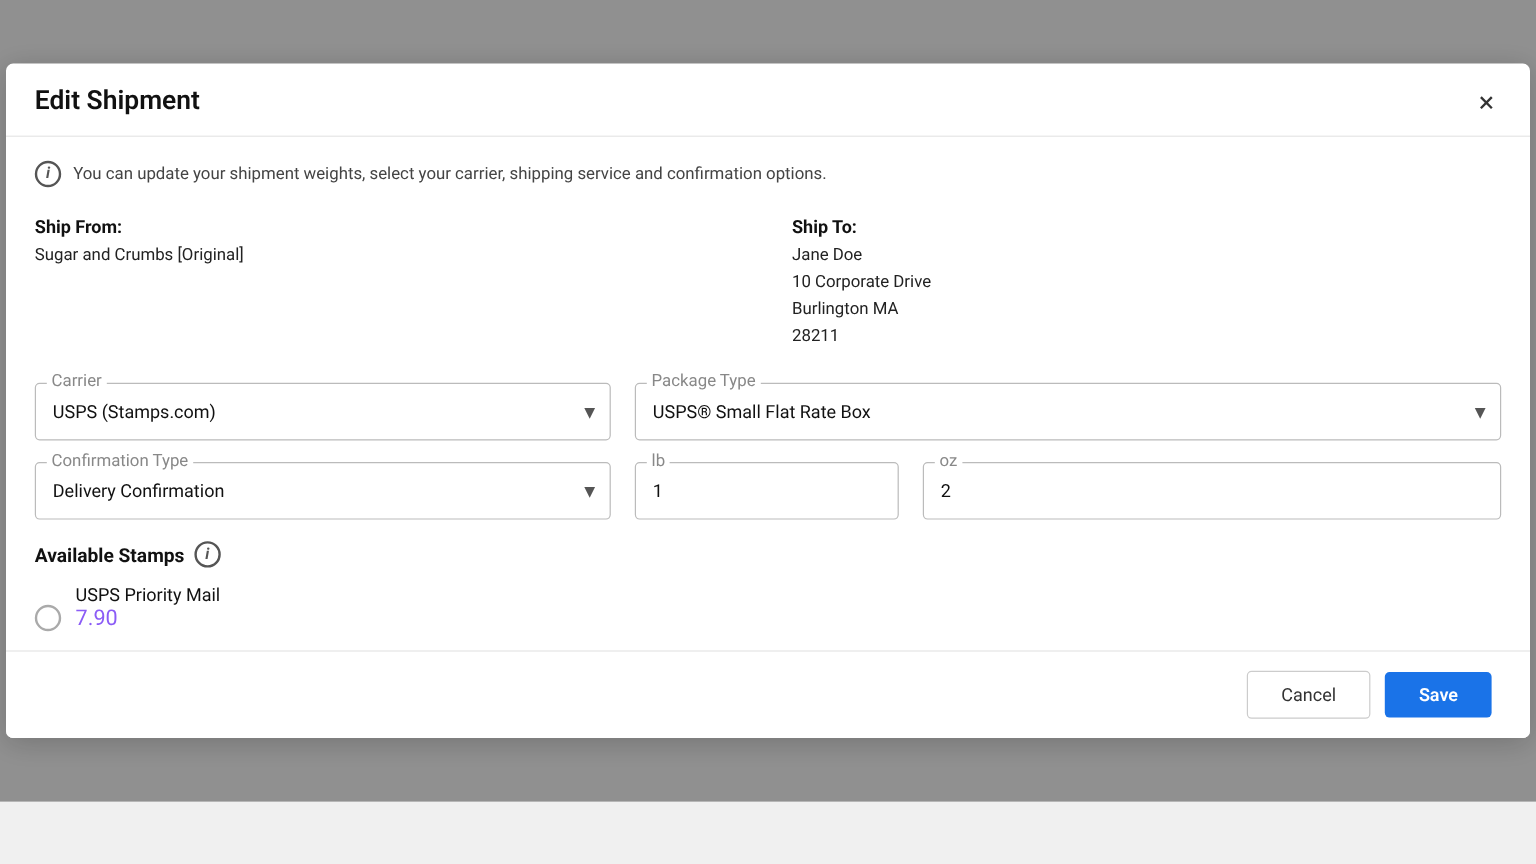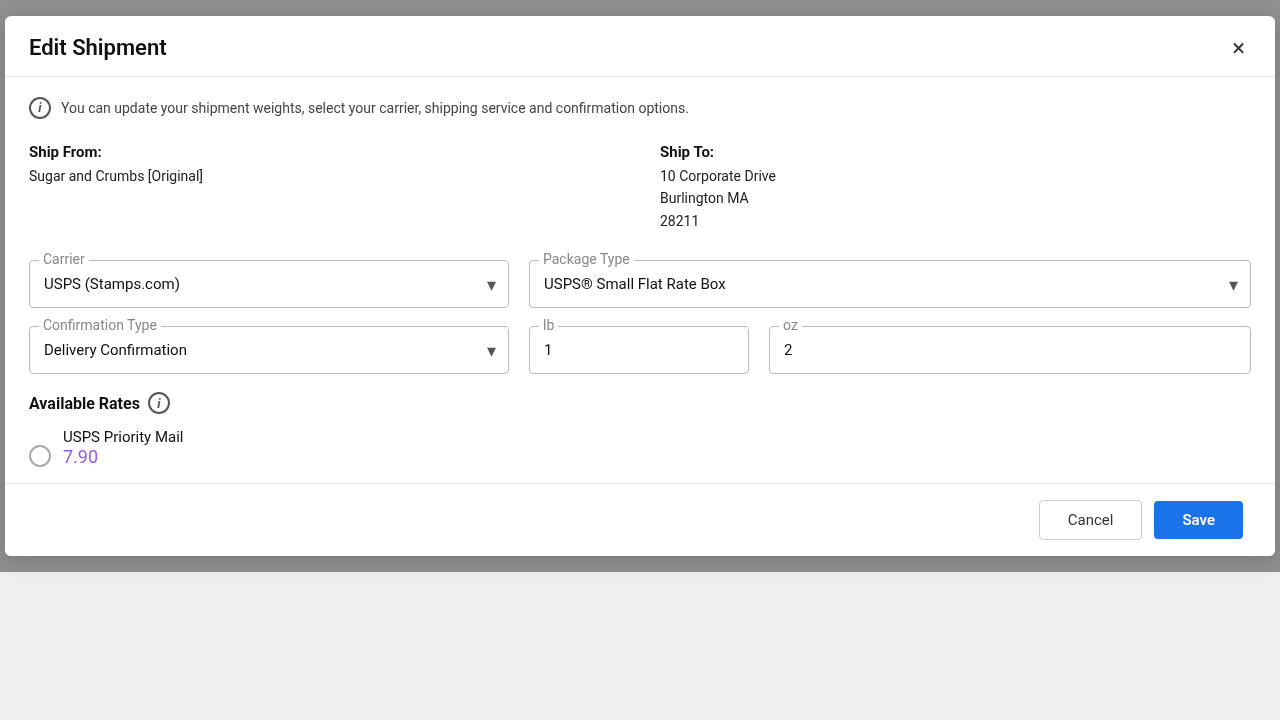--- a/index.html
+++ b/index.html
@@ -15,21 +15,21 @@
       align-items: center;
       justify-content: center;
       width: 1280px;
       height: 720px;
       overflow: hidden;
     }
 
     .modal-overlay {
       background: rgba(0,0,0,0.4);
       width: 1280px;
-      height: 572px;
+      height: 668px;
       display: flex;
       align-items: center;
       justify-content: center;
       position: fixed;
       top: 0;
       left: 0;
     }
 
     .modal {
       background: #fff;
@@ -304,20 +304,21 @@
         <span>You can update your shipment weights, select your carrier, shipping service and confirmation options.</span>
       </div>
 
       <div class="address-row">
         <div class="address-block">
           <div class="address-label">Ship From:</div>
           <div class="address-text">Sugar and Crumbs [Original]</div>
         </div>
         <div class="address-block">
           <div class="address-label">Ship To:</div>
+          <div class="address-text">Jane Doe</div>
           <div class="address-text">10 Corporate Drive</div>
           <div class="address-text">Burlington MA</div>
           <div class="address-text">28211</div>
         </div>
       </div>
 
       <div class="form-row">
         <div class="form-field carrier">
           <span class="field-label">Carrier</span>
           <div class="select-wrapper">
@@ -351,21 +352,21 @@
         <div class="form-field weight-oz">
           <span class="field-label">oz</span>
           <div class="input-wrapper">
             <input type="text" value="2" style="">
           </div>
         </div>
       </div>
 
       <div class="available-rates-section">
         <div class="available-rates-title">
-          <span>Available Rates</span>
+          <span>Available Stamps</span>
           <div class="info-icon">i</div>
         </div>
         <div class="rate-item">
           <div class="radio-btn"></div>
           <div class="rate-info">
             <span class="rate-name">USPS Priority Mail</span>
             <span class="rate-price">7.90</span>
           </div>
         </div>
       </div>

